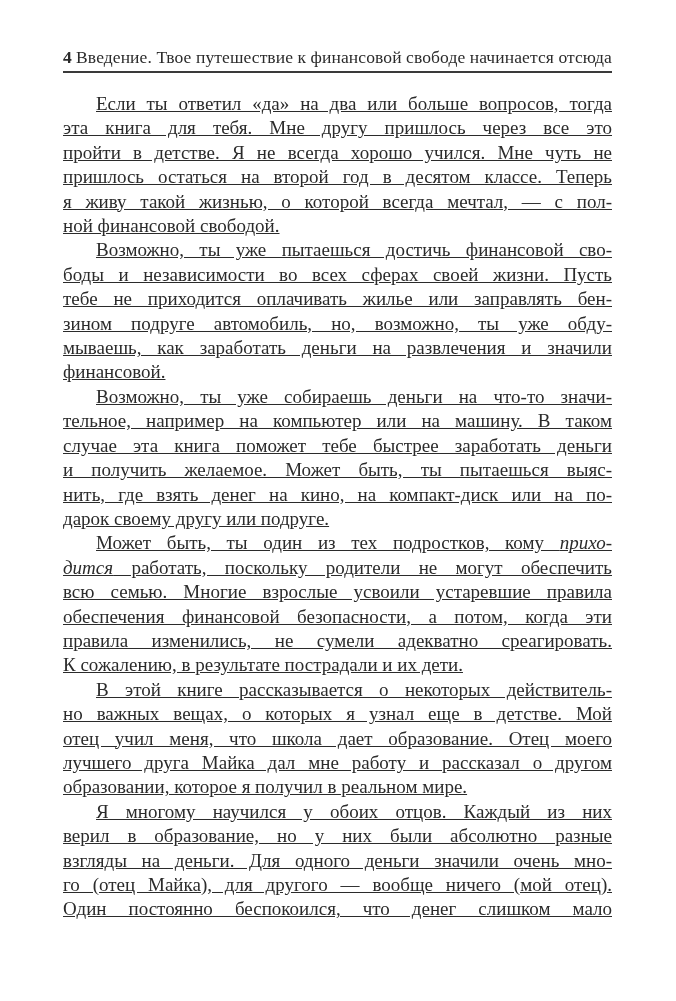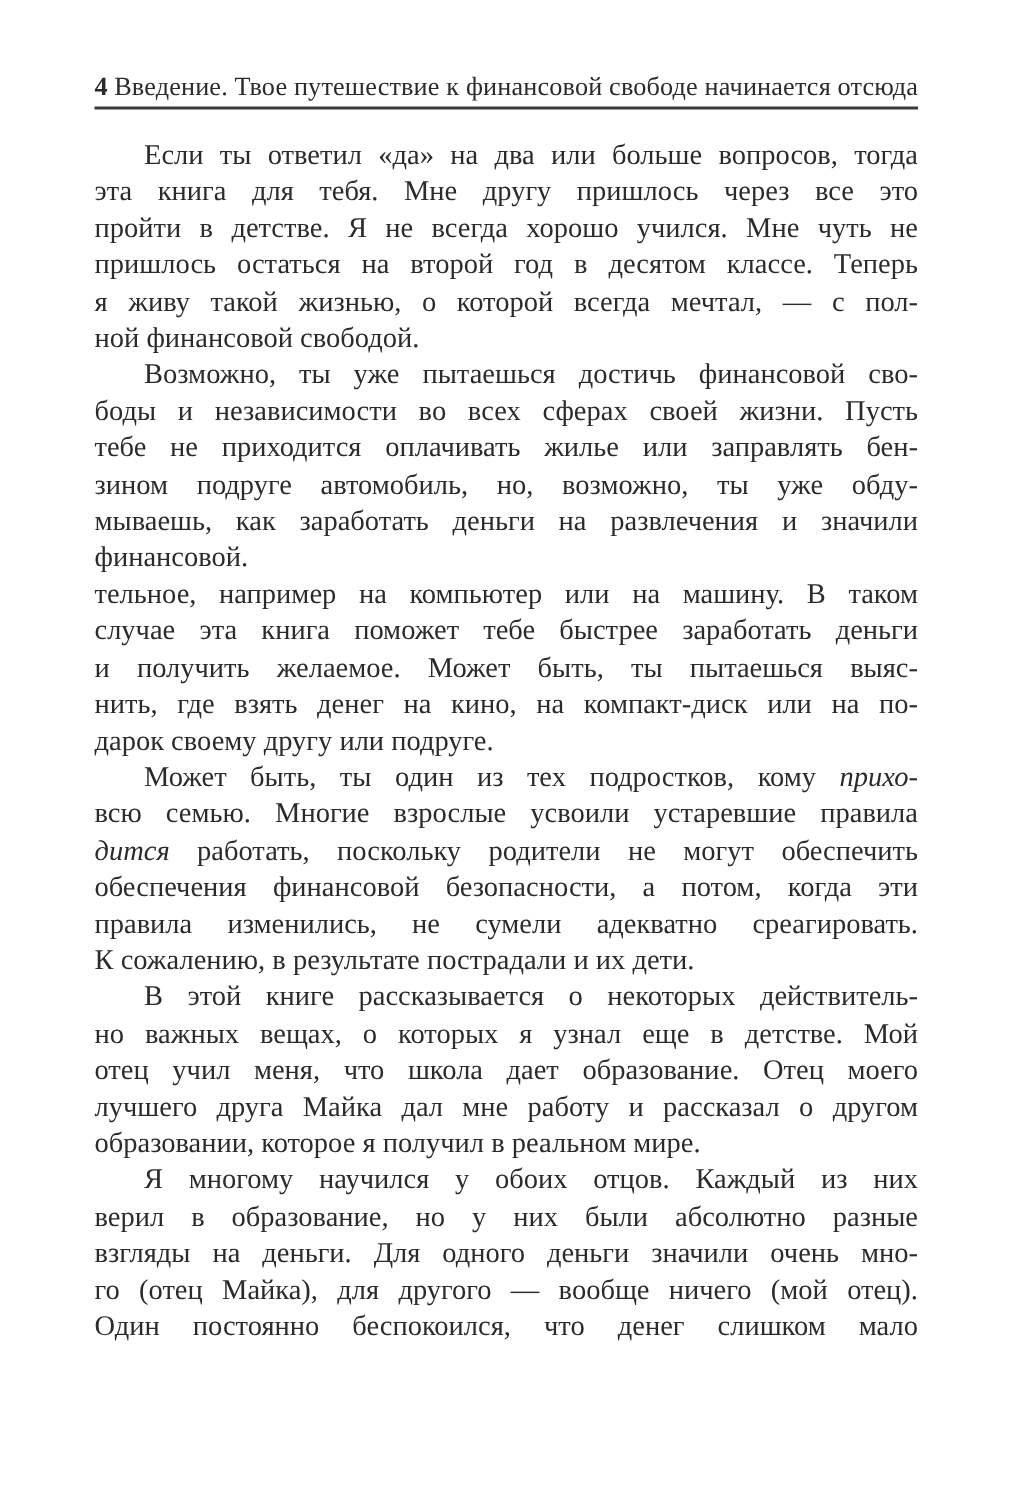--- a/index.html
+++ b/index.html
@@ -39,20 +39,21 @@
   .body-col {
     position: absolute;
     left: 63px;
     top: 92px;
     width: 549px;
     font-size: 19px;
     line-height: 24.4px;
   }
   .para {
     margin: 0;
+    text-decoration: underline;
   }
   .line {
     text-align: justify;
     text-align-last: justify;
   }
   .line.first {
     text-indent: 33px;
   }
   .line.lastline {
     text-align-last: left;
@@ -80,30 +81,31 @@
       </div>
       <div class="para">
         <div class="line first">Возможно, ты уже пытаешься достичь финансовой сво-</div>
         <div class="line">боды и независимости во всех сферах своей жизни. Пусть</div>
         <div class="line">тебе не приходится оплачивать жилье или заправлять бен-</div>
         <div class="line">зином подруге автомобиль, но, возможно, ты уже обду-</div>
         <div class="line">мываешь, как заработать деньги на развлечения и значили</div>
         <div class="line lastline">финансовой.</div>
       </div>
       <div class="para">
+        <div class="line first">Возможно, ты уже собираешь деньги на что-то значи-</div>
         <div class="line">тельное, например на компьютер или на машину. В таком</div>
         <div class="line">случае эта книга поможет тебе быстрее заработать деньги</div>
         <div class="line">и получить желаемое. Может быть, ты пытаешься выяс-</div>
         <div class="line">нить, где взять денег на кино, на компакт-диск или на по-</div>
         <div class="line lastline">дарок своему другу или подруге.</div>
       </div>
       <div class="para">
         <div class="line first">Может быть, ты один из тех подростков, кому <em>прихо-</em></div>
+        <div class="line"><em>дится</em> работать, поскольку родители не могут обеспечить</div>
         <div class="line">всю семью. Многие взрослые усвоили устаревшие правила</div>
-        <div class="line"><em>дится</em> работать, поскольку родители не могут обеспечить</div>
         <div class="line">обеспечения финансовой безопасности, а потом, когда эти</div>
         <div class="line">правила изменились, не сумели адекватно среагировать.</div>
         <div class="line lastline">К сожалению, в результате пострадали и их дети.</div>
       </div>
       <div class="para">
         <div class="line first">В этой книге рассказывается о некоторых действитель-</div>
         <div class="line">но важных вещах, о которых я узнал еще в детстве. Мой</div>
         <div class="line">отец учил меня, что школа дает образование. Отец моего</div>
         <div class="line">лучшего друга Майка дал мне работу и рассказал о другом</div>
         <div class="line lastline">образовании, которое я получил в реальном мире.</div>

